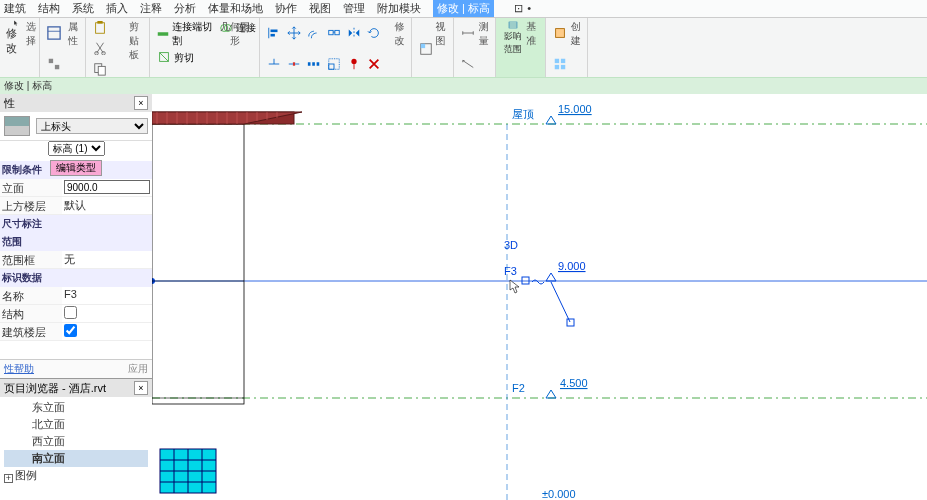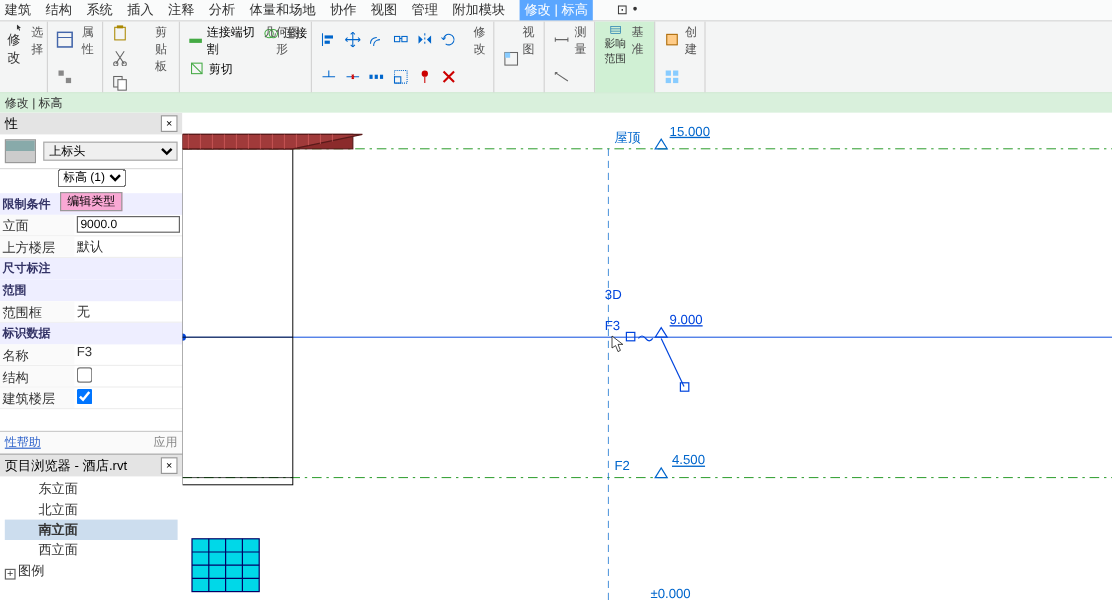--- a/index.html
+++ b/index.html
@@ -357,25 +357,25 @@
       <span>页目浏览器 - 酒店.rvt</span>
       <span class="close-x">×</span>
     </div>
     <div class="tree" id="tree">
         <div class="node indent2">
           <span>东立面</span>
         </div>
         <div class="node indent2">
           <span>北立面</span>
         </div>
+        <div class="node indent2">
+          <span>西立面</span>
+        </div>
         <div class="node indent2 sel bold">
           <span>南立面</span>
-        </div>
-        <div class="node indent2">
-          <span>西立面</span>
         </div>
         <div class="node indent0">
           <span class="expander">+</span>
           <span>图例</span>
         </div>
       </div>
   </div>
 </div>
 
 <div class="canvas">

